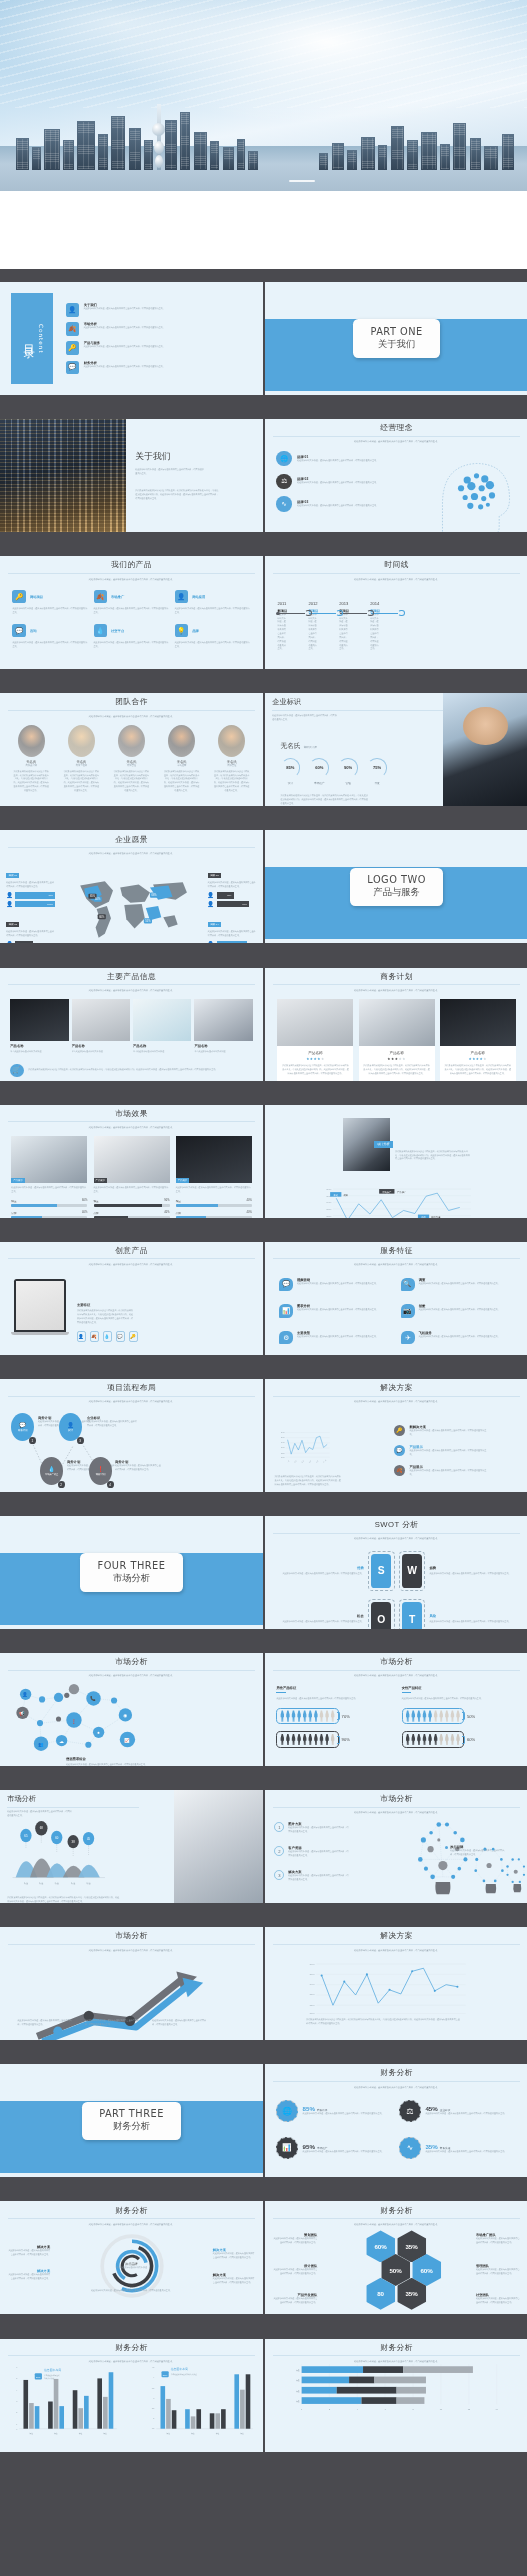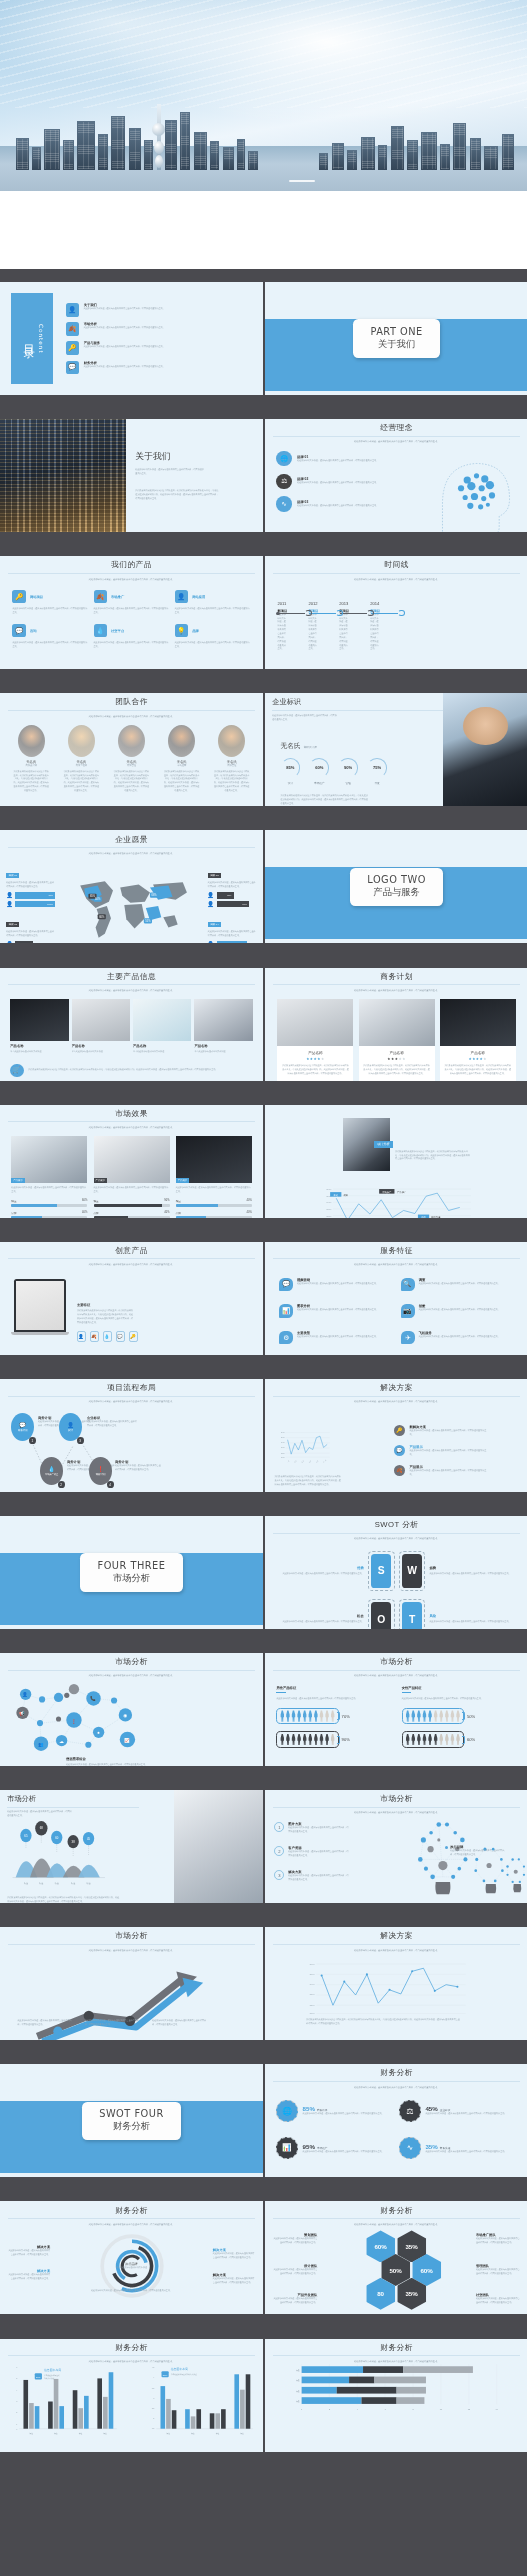--- a/index.html
+++ b/index.html
@@ -1332,21 +1332,21 @@
             <text x="26" y="89">$2.00</text>
             <text x="26" y="105">$1.00</text>
         </g>
       </svg>
       <div class="tiny" style="position:absolute;left:41px;bottom:14.4px;width:155px">我们所要做的就是添加内容到这个模板里面，使我们的要做的内容与模板更专业化，可视化达到达到快速帮助的目的。此处添加详细文本描述，建议与标题相关并符合整体语言风格，语言描述尽量简洁生动。</div>
     </div>
 
     <div class="slide divider">
       <div class="band"></div>
       <div class="card">
-        <div class="en">SWOT FOUR</div>
+        <div class="en">PART THREE</div>
         <div class="cn">财务分析</div>
       </div>
     </div>
 
     <div class="slide">
       <div class="s-title">财务分析</div>
       <div class="s-rule"></div>
       <div class="s-sub">此处添加详细文本描述，建议与标题相关并符合整体语言风格，语言描述尽量简洁生动。</div>
       <div style="display:grid;grid-template-columns:1fr 1fr;gap:15.5px 5.2px;padding:11.3px 11.3px 0 11.3px">
         <div class="row" style="gap:4.6px;align-items:center">

